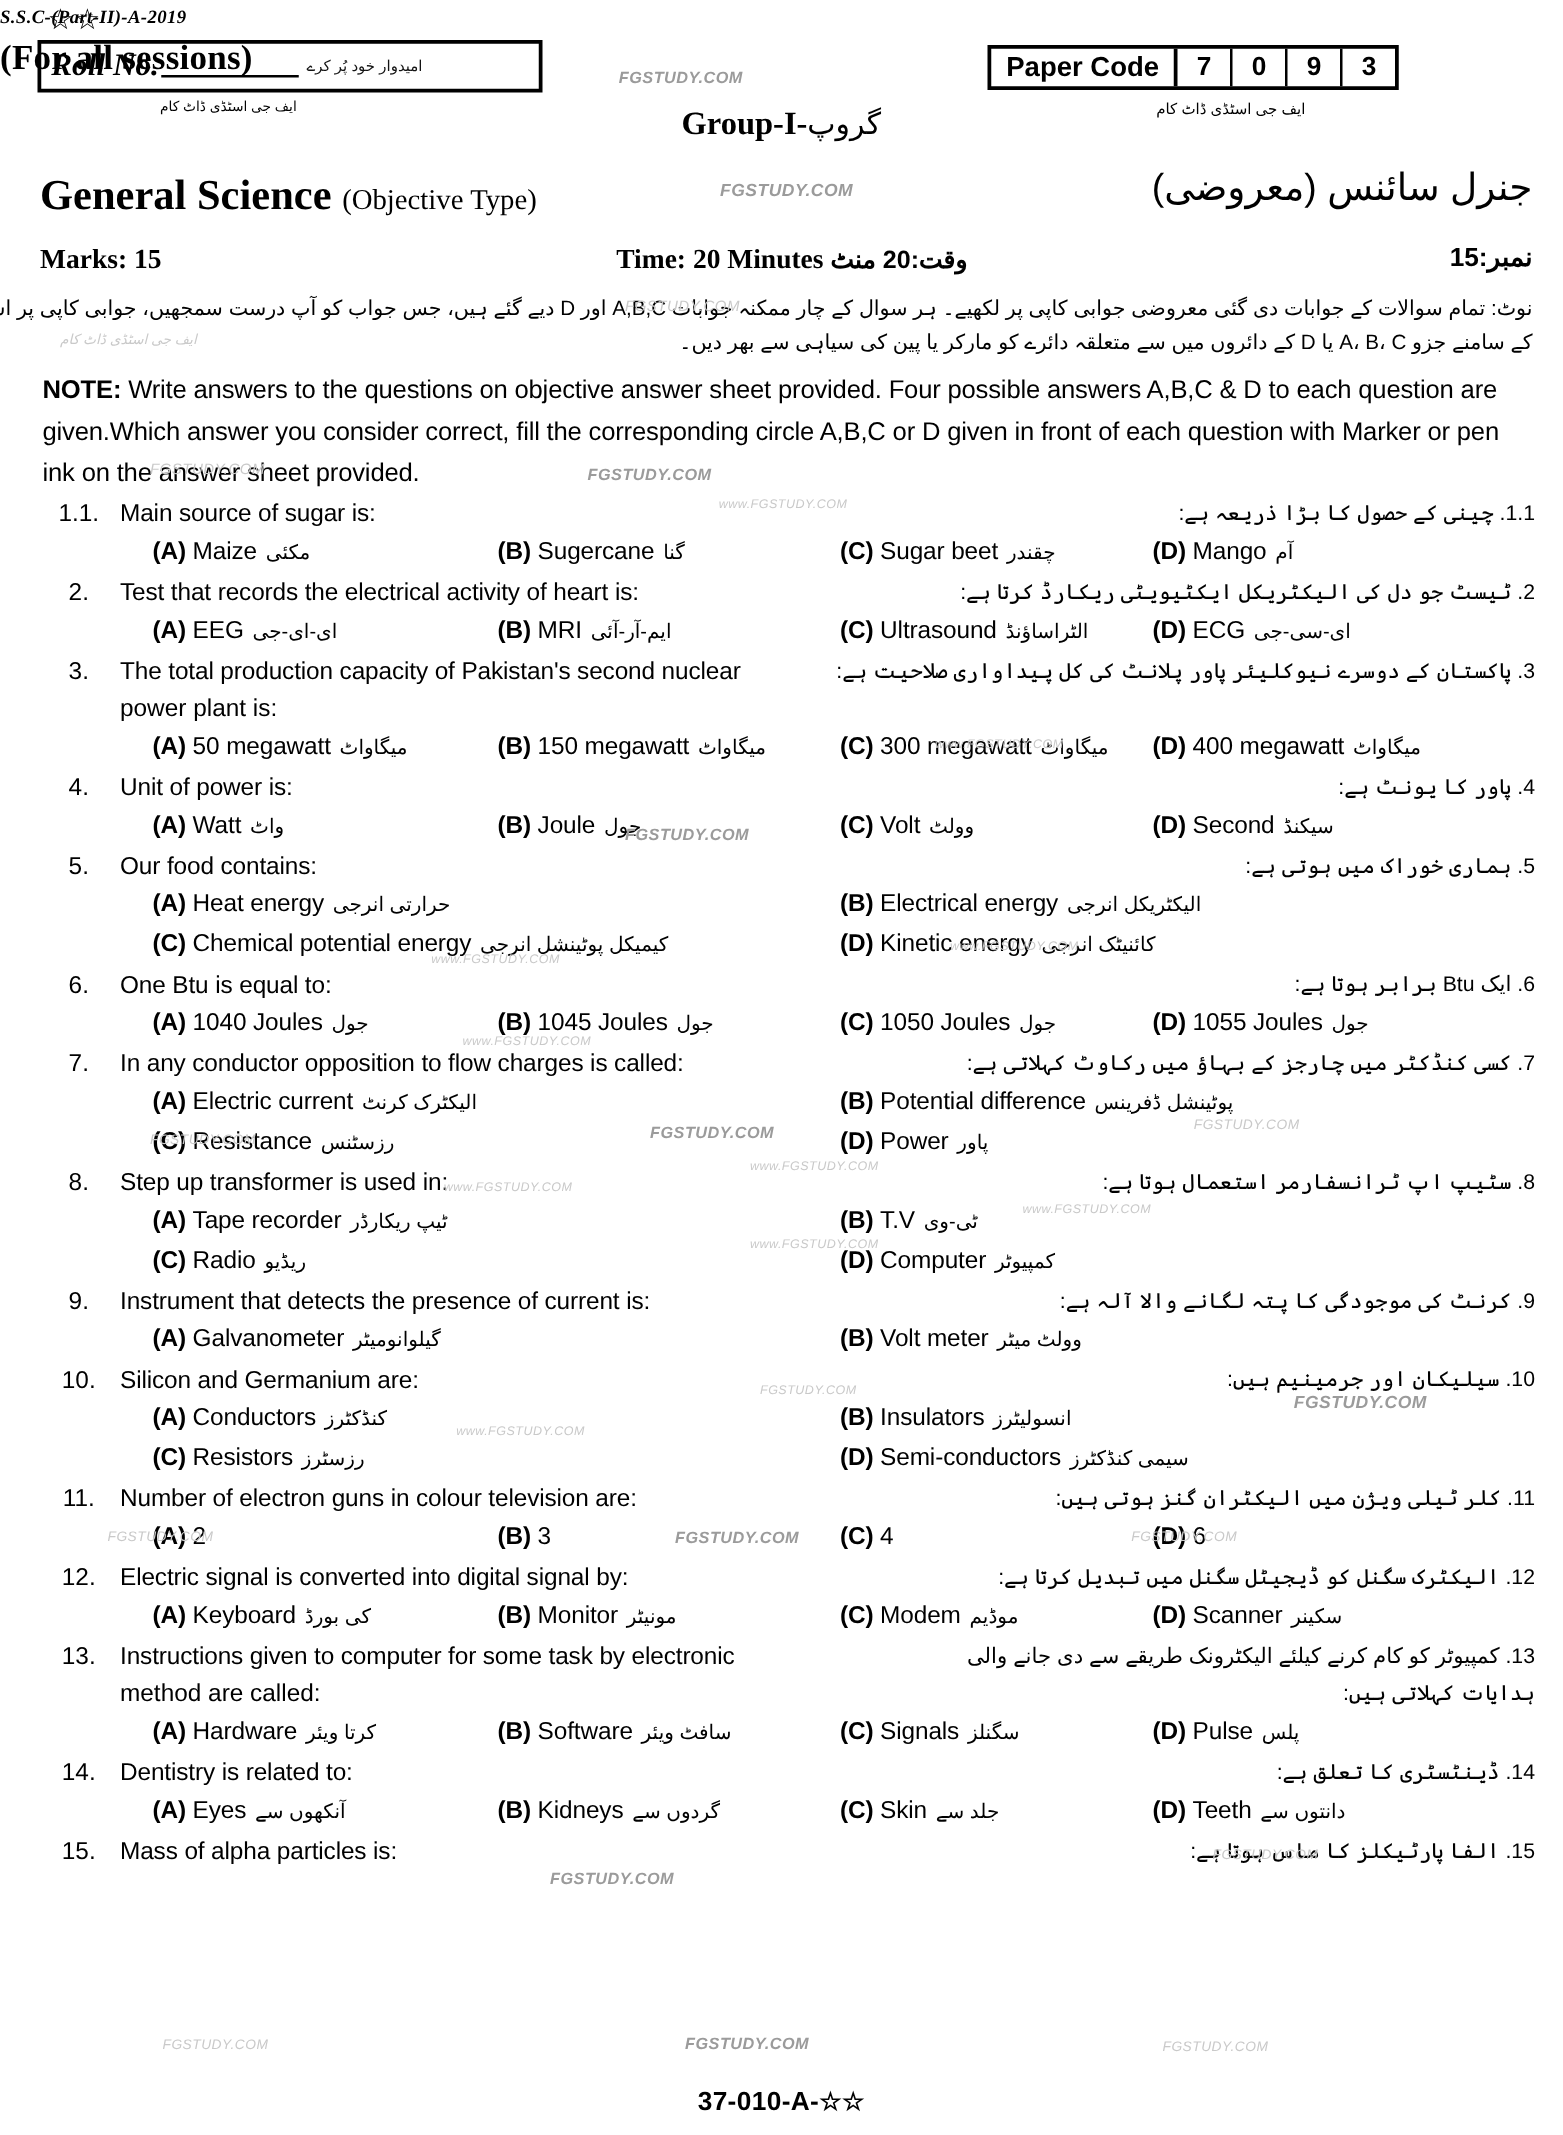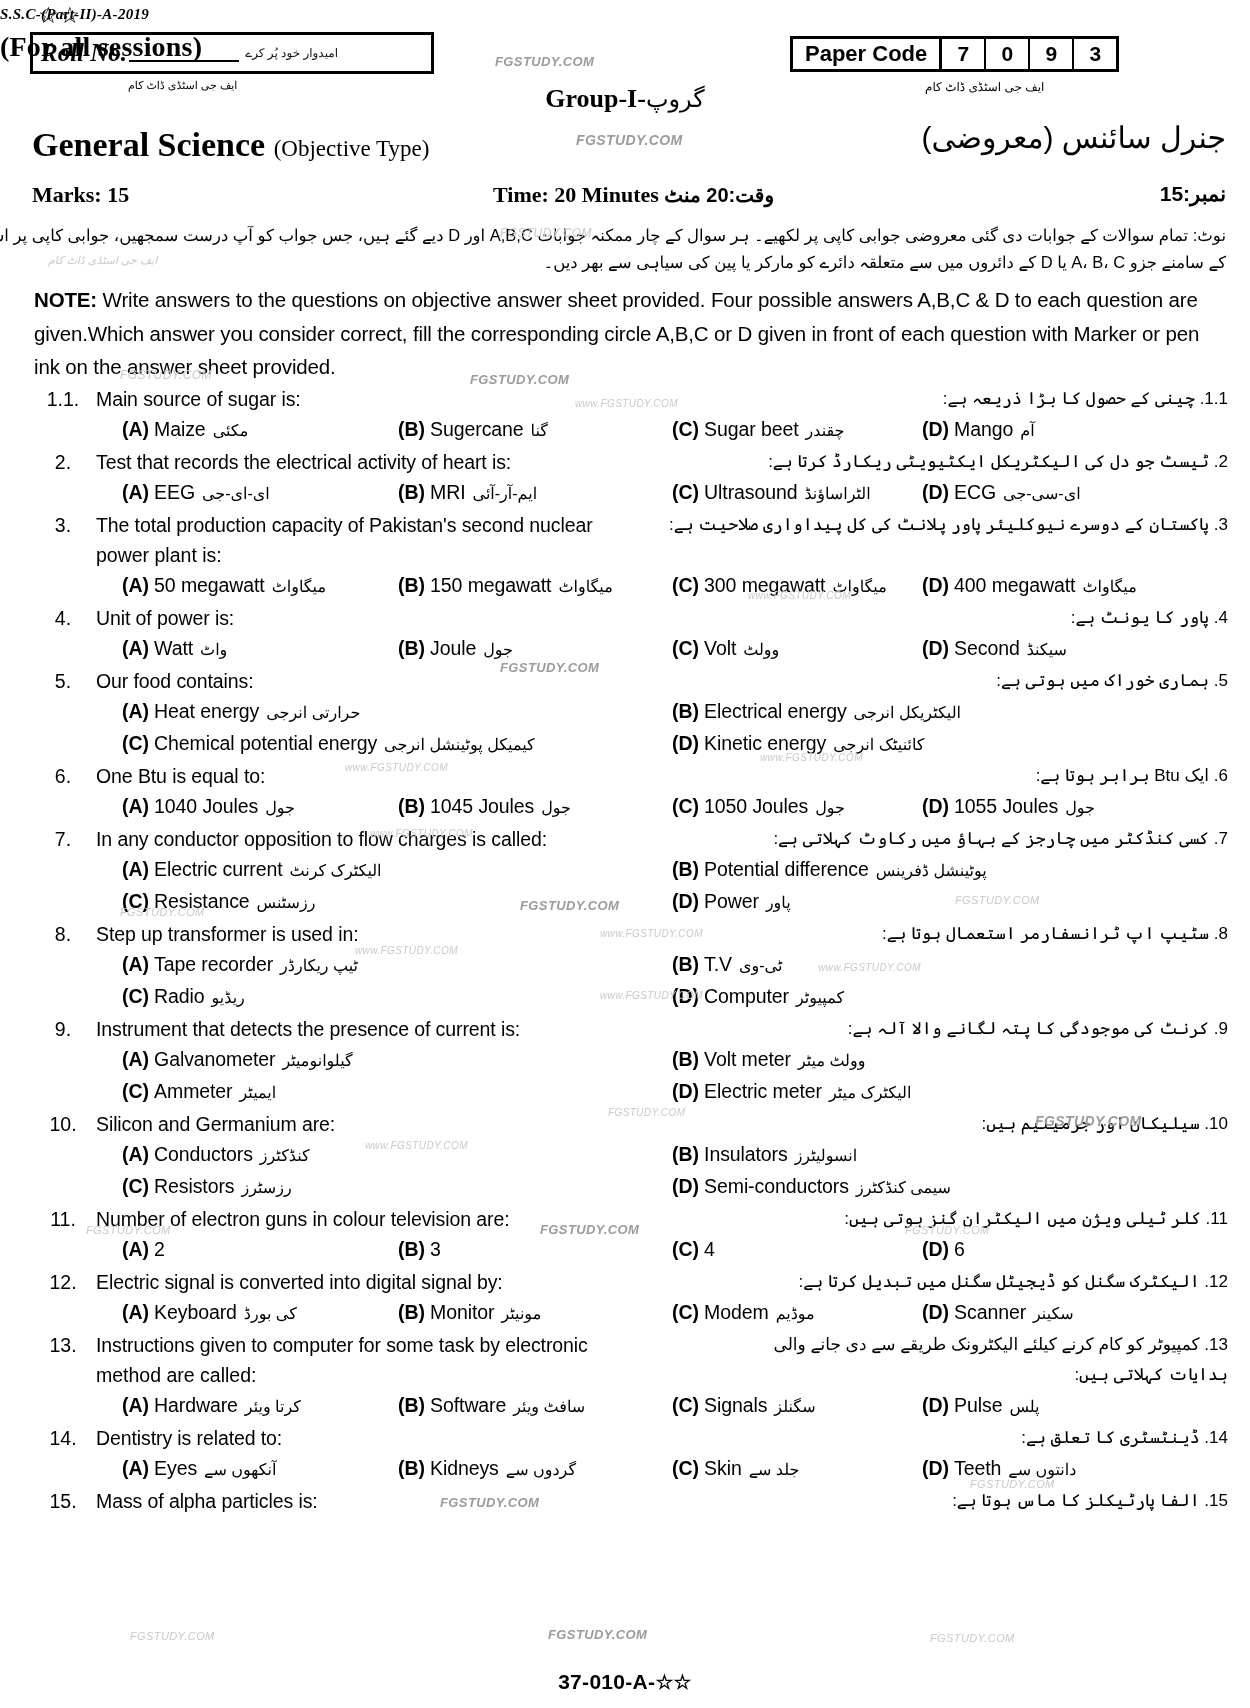--- a/index.html
+++ b/index.html
@@ -162,21 +162,21 @@
     top: 80px;
     font-size: 12px;
     direction: rtl;
     white-space: nowrap;
   }
 
   
   .titlerow {
     position: relative;
     height: 62px;
-    margin-top: 0;
+    margin-top: 12px;
   }
   .subj-en {
     position: absolute;
     left: 32px;
     top: 6px;
     font-family: "Liberation Serif", serif;
     font-weight: bold;
     font-size: 34px;
   }
   .subj-en .obj {
@@ -521,24 +521,20 @@
       </div>
       <div class="q">
         <div class="qhead">
           <div class="qnum">9.</div>
           <div class="qtext">Instrument that detects the presence of current is:</div>
           <div class="qurdu">9. کرنٹ کی موجودگی کا پتہ لگانے والا آلہ ہے:</div>
         </div>
         <div class="opts">
           <div class="opt h1"><span class="lt">(A) </span><span>Galvanometer</span><span class="ur">گیلوانومیٹر</span></div>
           <div class="opt h2"><span class="lt">(B) </span><span>Volt meter</span><span class="ur">وولٹ میٹر</span></div>
-        </div>
-        <div class="opts">
-          <div class="opt h1"><span class="lt">(C) </span><span>Ammeter</span><span class="ur">ایمیٹر</span></div>
-          <div class="opt h2"><span class="lt">(D) </span><span>Electric meter</span><span class="ur">الیکٹرک میٹر</span></div>
         </div>
       </div>
       <div class="q">
         <div class="qhead">
           <div class="qnum">10.</div>
           <div class="qtext">Silicon and Germanium are:</div>
           <div class="qurdu">10. سیلیکان اور جرمینیم ہیں:</div>
         </div>
         <div class="opts">
           <div class="opt h1"><span class="lt">(A) </span><span>Conductors</span><span class="ur">کنڈکٹرز</span></div>

